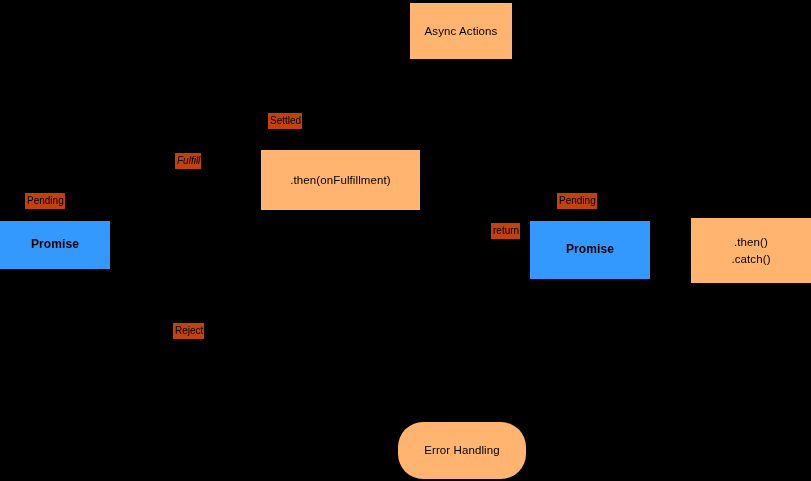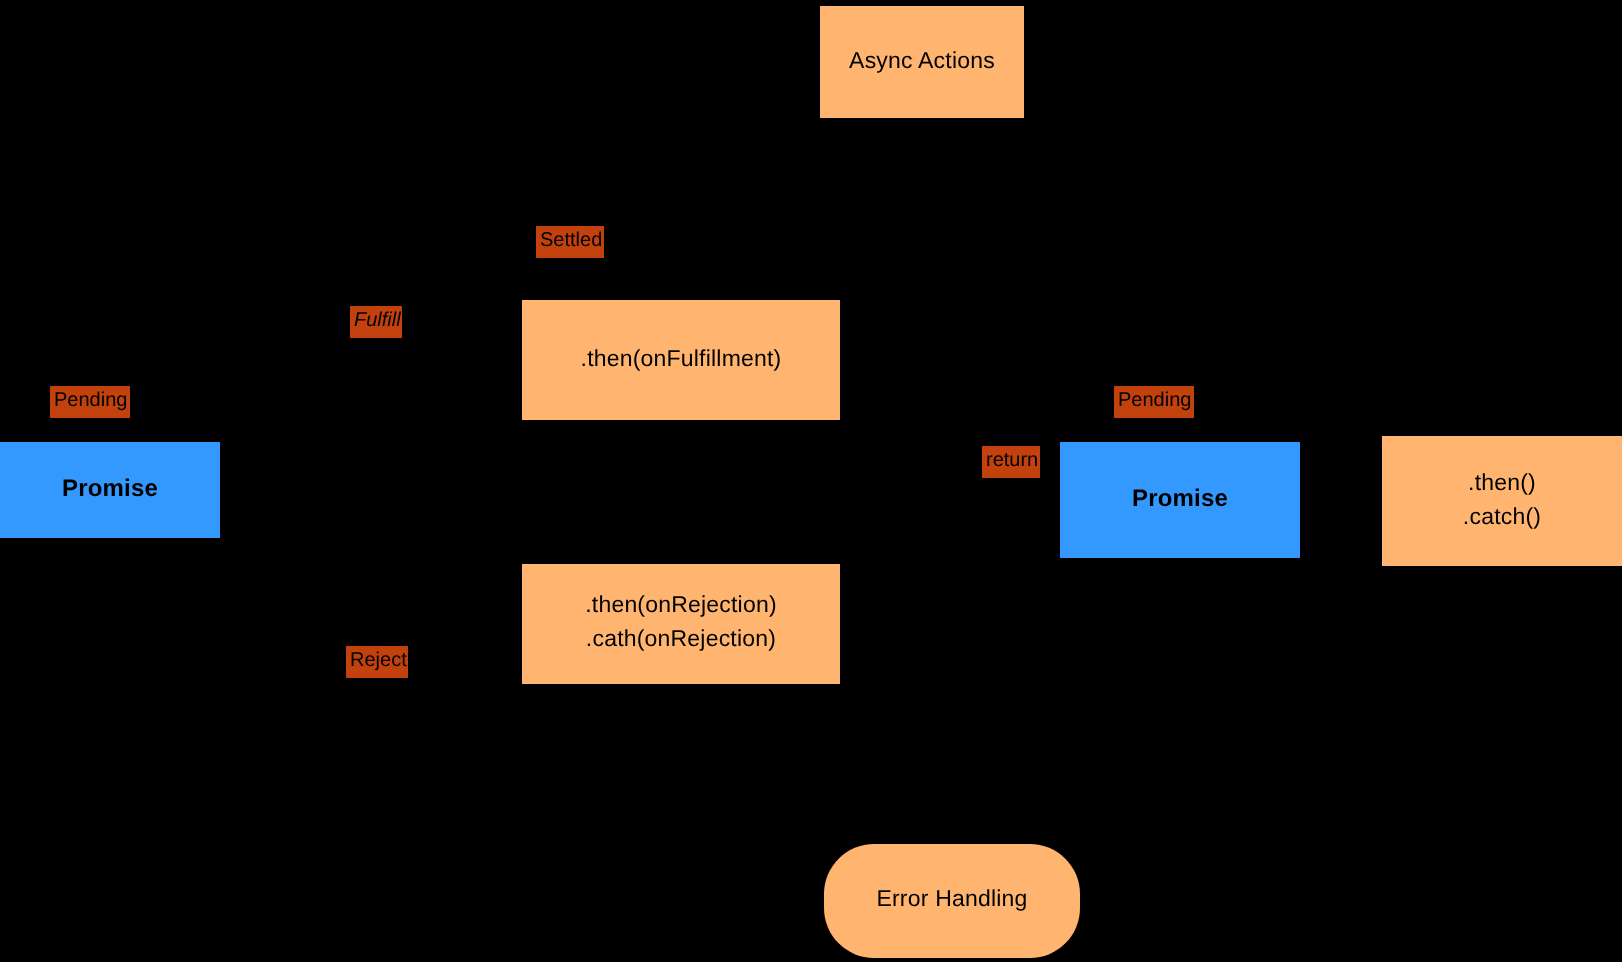--- a/index.html
+++ b/index.html
@@ -91,24 +91,20 @@
 
   <div class="node blue" style="left:530px; top:221px; width:120px; height:58px;">
     <span class="line">Promise</span>
   </div>
 
   <div class="node orange" style="left:691px; top:218px; width:120px; height:65px;">
     <span class="line">.then()</span>
     <span class="line">.catch()</span>
   </div>
 
-  <div class="node orange" style="left:261px; top:282px; width:159px; height:60px;">
-    <span class="line">.then(onRejection)</span>
-    <span class="line">.cath(onRejection)</span>
-  </div>
 
   <div class="edge-label" style="left:173px; top:323px;">Reject</div>
 
-  <div class="node orange" style="left:412px; top:422px; width:128px; height:57px;border-radius:25px;">
+  <div class="node orange" style="left:398px; top:422px; width:128px; height:57px;border-radius:25px;">
     <span class="line">Error Handling</span>
   </div>
 
 </div>
 
 </body></html>

